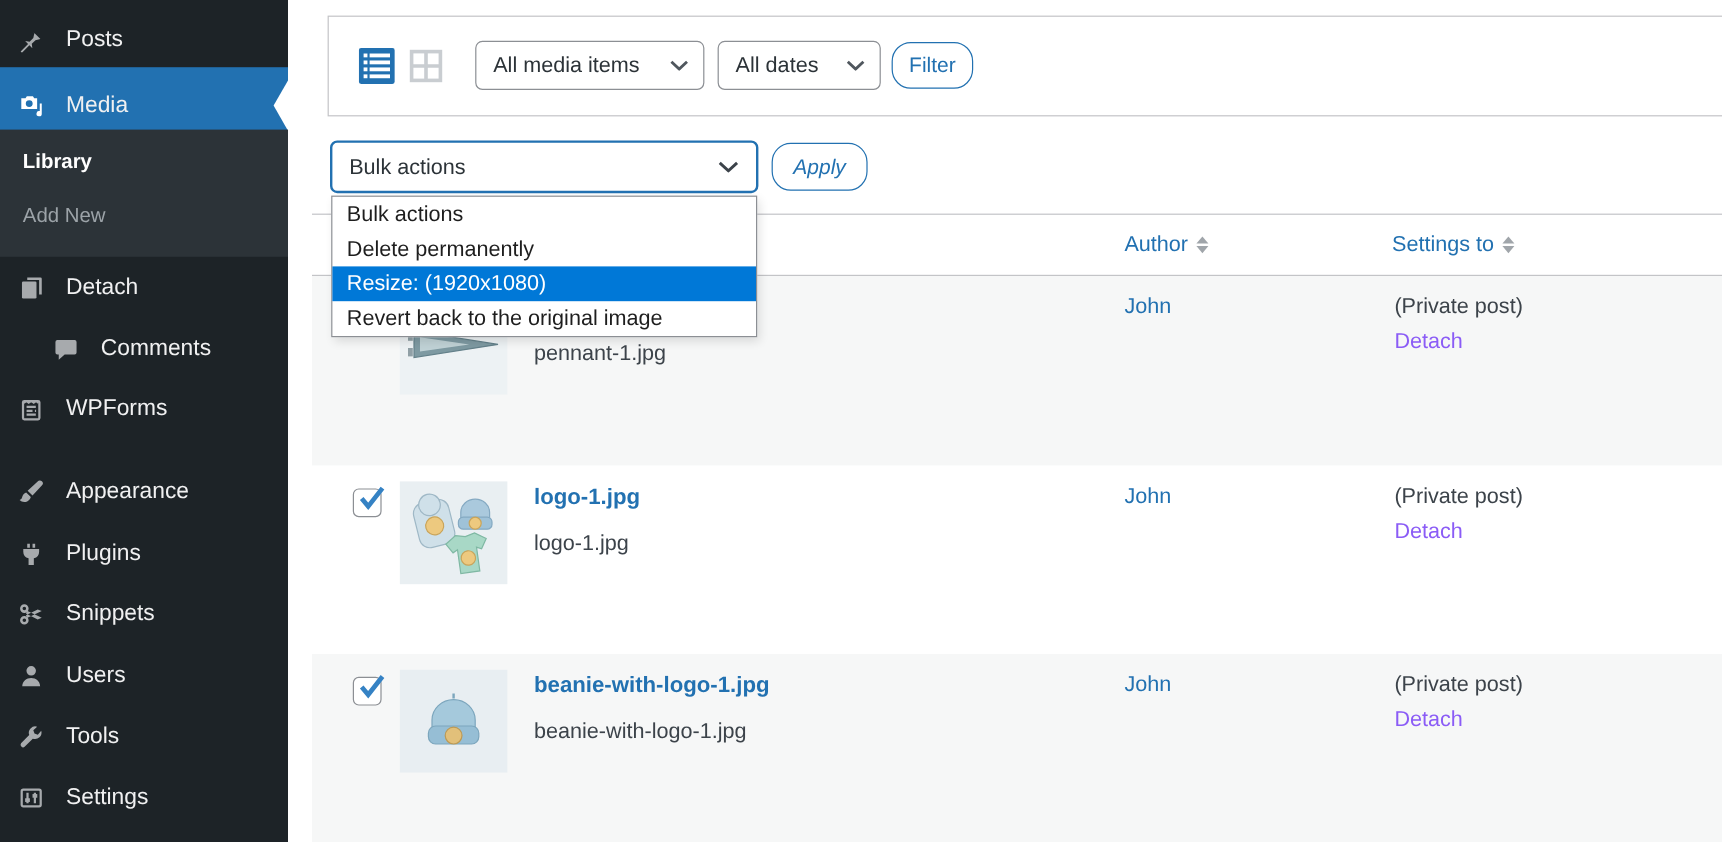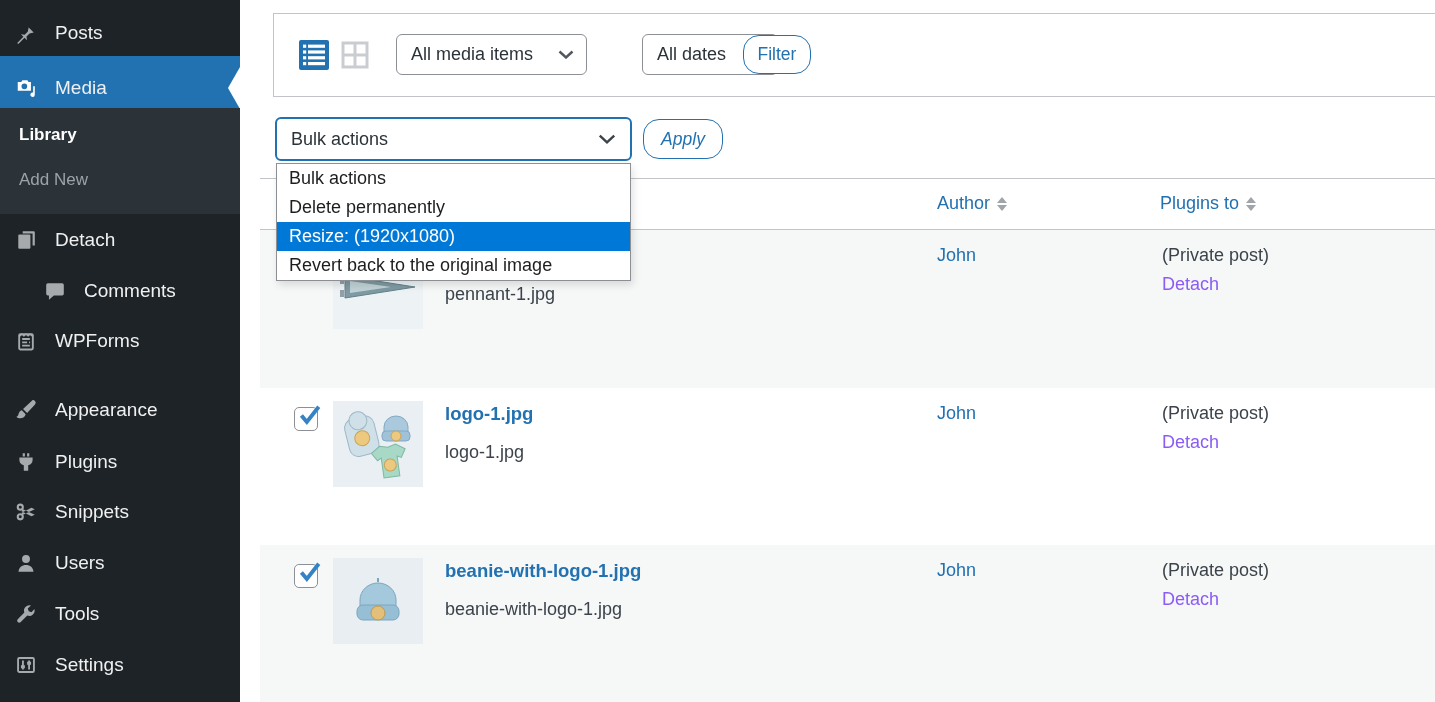--- a/index.html
+++ b/index.html
@@ -37,21 +37,21 @@
   .view-icon { position:absolute; top:26px; width:30px; height:30px; cursor:pointer; }
   .view-icon.list { left:25px; }
   .view-icon.grid { left:66px; }
   .select {
     position:absolute; background:#fff; border:1px solid #8c8f94; border-radius:6px;
     display:flex; align-items:center; justify-content:space-between;
     padding:0 12px 0 14px; font-size:18px; color:#2c3338; cursor:pointer;
   }
   .select .chev { width:16px; height:9px; flex:0 0 16px; margin-left:12px; }
   .sel-media { left:122px; top:20px; width:191px; height:41px; }
-  .sel-dates { left:324px; top:20px; width:136px; height:41px;margin-left:44px; }
+  .sel-dates { left:324px; top:20px; width:136px; height:41px; }
   .btn {
     position:absolute; display:flex; align-items:center; justify-content:center;
     background:#fff; color:#2271b1; border:1px solid #2271b1; border-radius:16px;
     font-size:17.5px; font-family:inherit; cursor:pointer;
   }
   .btn-filter { left:469px; top:21px; width:68px; height:39px; }
   .btn-apply { left:403px; top:119px; width:80px; height:40px; z-index:31;font-style:italic; }
   .bulk-select {
     position:absolute; left:35px; top:117px; width:357px; height:44px; z-index:31;
     background:#fff; border:2px solid #2271b1; border-radius:6px;
@@ -257,21 +257,21 @@
     <div class="table">
       <div class="thead">
         <span class="th th-author">
           <span>Author</span>
           <span class="sorter">
               <span class="tri-up"></span>
               <span class="tri-dn"></span>
             </span>
         </span>
         <span class="th th-uploaded">
-          <span>Plugins to</span>
+          <span>Settings to</span>
           <span class="sorter">
               <span class="tri-up"></span>
               <span class="tri-dn"></span>
             </span>
         </span>
       </div>
 
       <div class="row alt first">
         <span class="cb">
             <svg viewBox="0 0 24 24">

